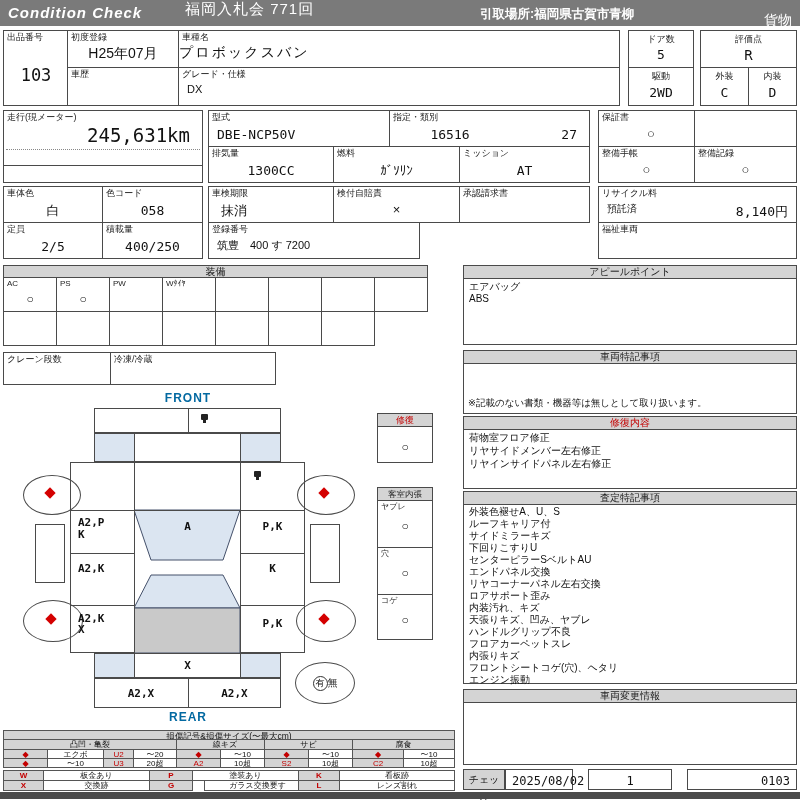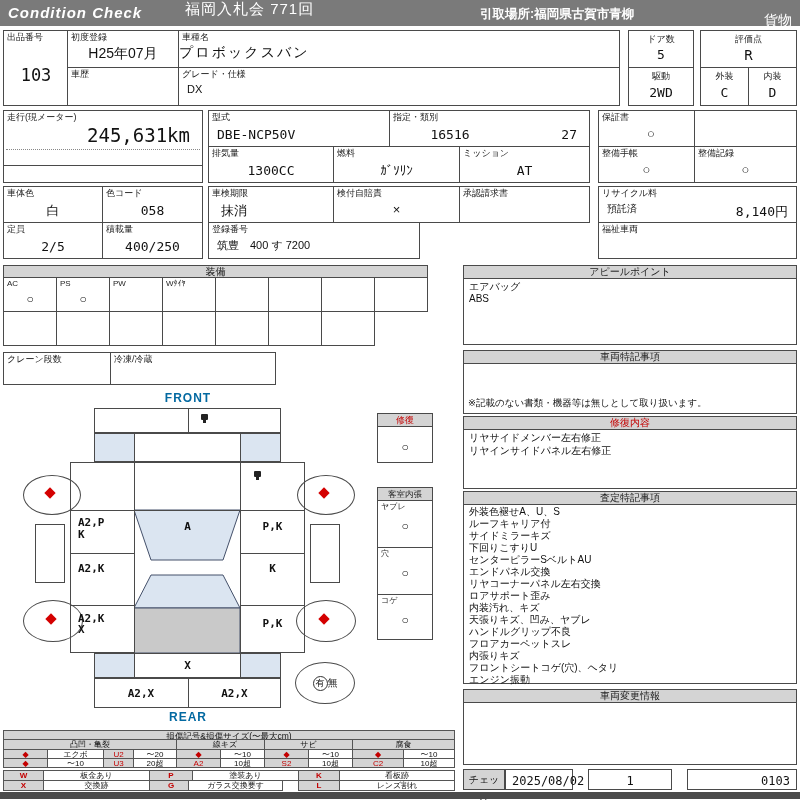--- a/index.html
+++ b/index.html
@@ -290,20 +290,21 @@
       <div class="item">ABS</div>
     </div>
   </div>
   <div class="b" style="left:463px;top:350px;width:334px;height:64px">
     <div class="bar">車両特記事項</div>
     <div class="abs" style="left:4px;bottom:3px;font-size:9.5px;white-space:nowrap">※記載のない書類・機器等は無しとして取り扱います。</div>
   </div>
   <div class="b" style="left:463px;top:416px;width:334px;height:73px">
     <div class="bar red">修復内容</div>
     <div class="abs" style="left:5px;top:14px;right:4px">
+      <div class="item" style="line-height:13px">荷物室フロア修正</div>
       <div class="item" style="line-height:13px">リヤサイドメンバー左右修正</div>
       <div class="item" style="line-height:13px">リヤインサイドパネル左右修正</div>
     </div>
   </div>
   <div class="b" style="left:463px;top:491px;width:334px;height:193px">
     <div class="bar">査定特記事項</div>
     <div class="abs" style="left:5px;top:14px;right:4px">
       <div class="item">外装色褪せA、U、S</div>
       <div class="item">ルーフキャリア付</div>
       <div class="item">サイドミラーキズ</div>
@@ -366,18 +367,18 @@
 
   <div class="lc lg red" style="left:3px;top:770px;width:41px;height:11px;font-weight:bold;line-height:10px">W</div>
   <div class="lc" style="left:43px;top:770px;width:107px;height:11px;line-height:10px">板金あり</div>
   <div class="lc lg red" style="left:149px;top:770px;width:44px;height:11px;font-weight:bold;line-height:10px">P</div>
   <div class="lc" style="left:192px;top:770px;width:107px;height:11px;line-height:10px">塗装あり</div>
   <div class="lc lg red" style="left:298px;top:770px;width:42px;height:11px;font-weight:bold;line-height:10px">K</div>
   <div class="lc" style="left:339px;top:770px;width:116px;height:11px;line-height:10px">看板跡</div>
   <div class="lc lg red" style="left:3px;top:780px;width:41px;height:11px;font-weight:bold;line-height:10px">X</div>
   <div class="lc" style="left:43px;top:780px;width:107px;height:11px;line-height:10px">交換跡</div>
   <div class="lc lg red" style="left:149px;top:780px;width:44px;height:11px;font-weight:bold;line-height:10px">G</div>
-  <div class="lc" style="left:188px;top:780px;width:95px;height:11px;line-height:10px">ガラス交換要す</div>
+  <div class="lc" style="left:204px;top:780px;width:107px;height:11px;line-height:10px">ガラス交換要す</div>
   <div class="lc lg red" style="left:298px;top:780px;width:42px;height:11px;font-weight:bold;line-height:10px">L</div>
   <div class="lc" style="left:339px;top:780px;width:116px;height:11px;line-height:10px">レンズ割れ</div>
 
   <div class="foot"></div>
 </div>
 
 </body></html>

